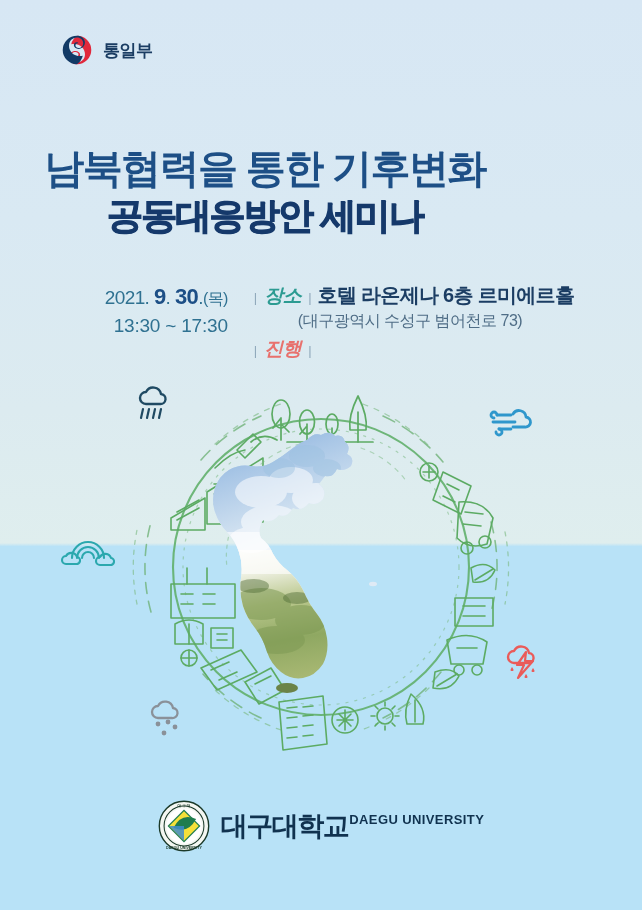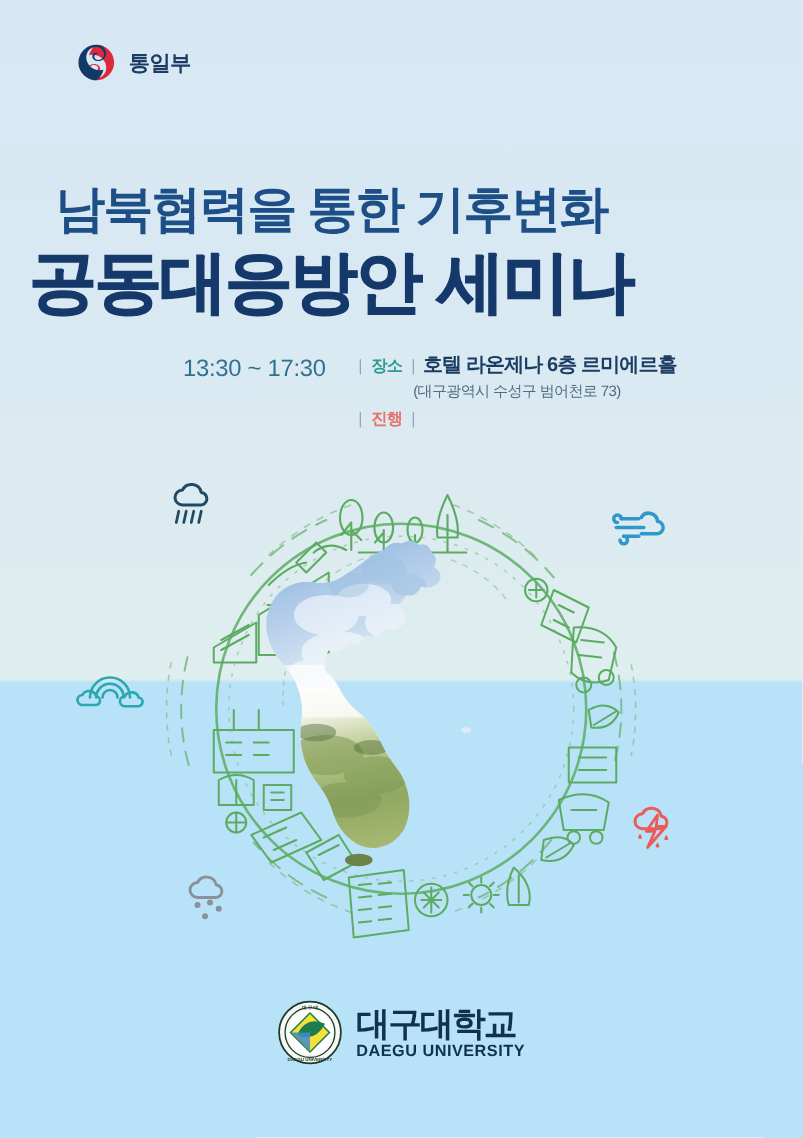--- a/index.html
+++ b/index.html
@@ -48,21 +48,21 @@
   .title-block {
     position:absolute; left:0; top:146px; width:530px;
     text-align:center;
   }
   .title-line1 {
     font-size:40px; font-weight:bold; color:#1d4f86;
     letter-spacing:-1.6px; line-height:1.12;
     white-space:nowrap;
   }
   .title-line2 {
-    font-size:54px; font-weight:bold; color:#15396b;
+    font-size:36px; font-weight:bold; color:#15396b;
     letter-spacing:-1.8px; line-height:1.15;
     margin-top:4px; white-space:nowrap;
     -webkit-text-stroke:1.1px #15396b;
   }
 
   
   .info-row {
     position:absolute; left:0; top:281px; width:642px;
     display:flex; justify-content:center; align-items:flex-start; gap:0;
   }
@@ -82,32 +82,33 @@
     font-size:19px; color:#2f7191; letter-spacing:-0.2px;
     line-height:1.45; white-space:nowrap;
   }
 
   .info-where { margin-left:26px; padding-top:1px; }
   .where-line {
     display:flex; align-items:baseline; gap:6px;
     white-space:nowrap;
   }
   .tag {
-    font-size:13px; font-weight:bold; letter-spacing:-0.5px;
+    font-size:19px; font-weight:bold; letter-spacing:-0.5px;
     padding:0 1px;
+    font-style:italic;
   }
   .tag-place { color:#2c9b92; }
   .tag-mode  { color:#e8716d; }
   .bar { color:#8fa8bb; font-size:13px; }
   .where-value {
-    font-size:16px; font-weight:bold; color:#1b3d63;
+    font-size:20px; font-weight:bold; color:#1b3d63;
     letter-spacing:-0.7px;
   }
   .where-addr {
-    font-size:12px; color:#4f6d86; letter-spacing:-0.5px;
+    font-size:16px; color:#4f6d86; letter-spacing:-0.5px;
     margin:2px 0 4px 44px; white-space:nowrap;
   }
 
   
   .illustration {
     position:absolute; left:50%; top:372px;
     transform:translateX(-50%);
     width:420px; height:390px;
   }
   .illustration svg { display:block; width:420px; height:390px; }
@@ -120,21 +121,21 @@
   .w-rainbow { left:58px;  top:528px; }
   .w-storm { left:500px; top:638px; }
   .w-snow  { left:144px; top:694px; }
 
   
   .univ {
     position:absolute; left:0; top:800px; width:642px;
     display:flex; justify-content:center; align-items:center; gap:11px;
   }
   .univ-emblem { width:52px; height:52px; display:block; }
-  .univ-text { display:flex; flex-direction:column; gap:1px; }
+  .univ-text { display:flex; flex-direction:row; gap:1px; }
   .univ-ko {
     font-size:27px; font-weight:bold; color:#10324f;
     letter-spacing:-1.5px; line-height:1;
   }
   .univ-en {
     font-size:13px; font-weight:bold; color:#10324f;
     letter-spacing:0.4px; line-height:1;
   }
 </style>
 </head>
@@ -160,20 +161,21 @@
   </div>
 
   <div class="title-block">
     <div class="title-line1">남북협력을 통한 기후변화</div>
     <div class="title-line2">공동대응방안 세미나</div>
   </div>
 
   <div class="info-row">
 
     <div class="info-when">
+      <div class="when-date"><span>2021.</span>&nbsp;<span class="big">9</span><span>.</span>&nbsp;<span class="big">30</span><span>.</span><span class="dow">(목)</span></div>
       <div class="when-time">13:30 ~ 17:30</div>
     </div>
 
     <div class="info-where">
       <div class="where-line">
         <span class="bar">|</span>
         <span class="tag tag-place">장소</span>
         <span class="bar">|</span>
         <span class="where-value">호텔 라온제나 6층 르미에르홀</span>
       </div>

